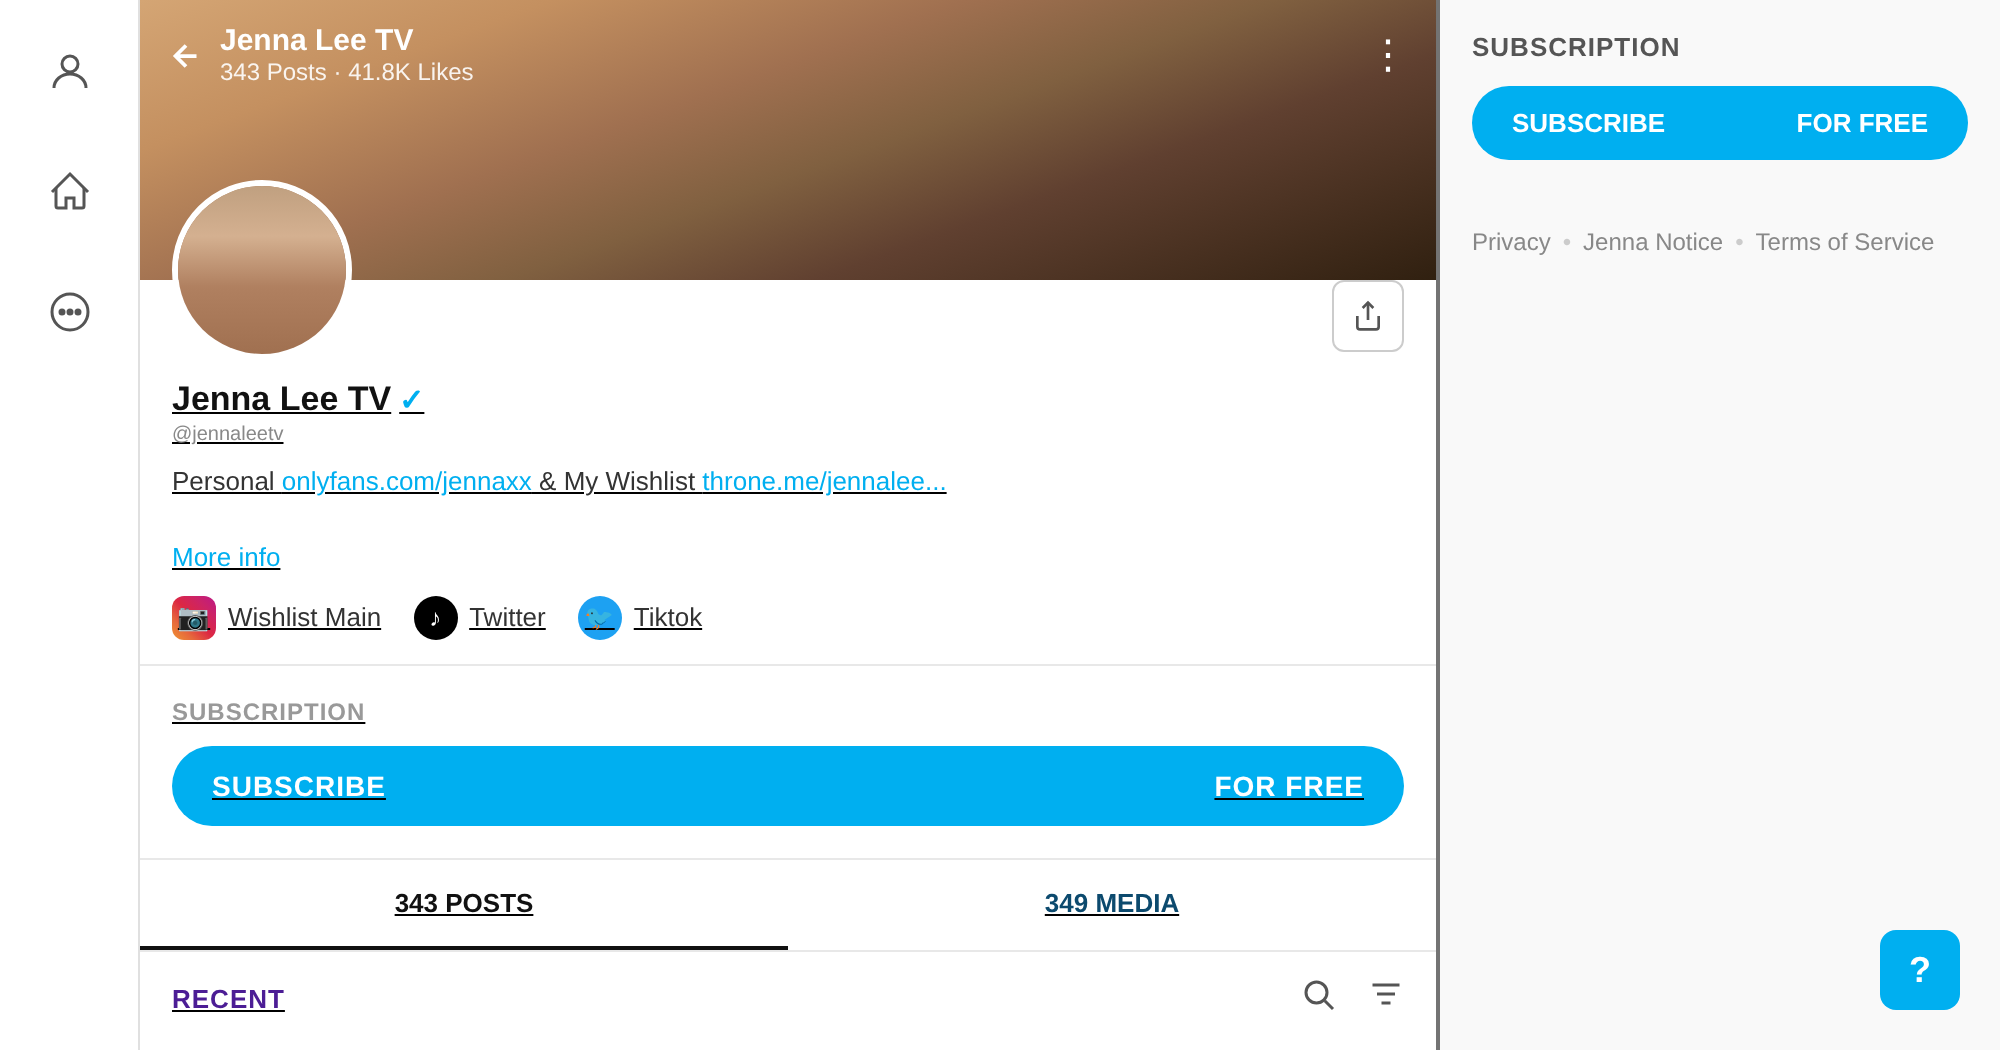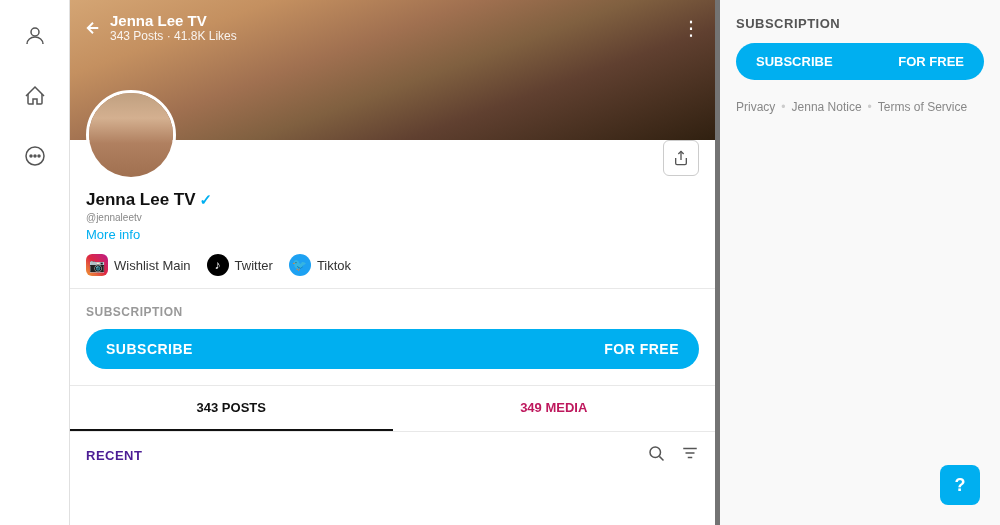--- a/index.html
+++ b/index.html
@@ -34,21 +34,22 @@
       border-radius: 50%;
       color: #555;
     }
     .sidebar-icon svg { width: 24px; height: 24px; }
 
     
     .main-content {
       flex: 1;
       background: #fff;
       overflow-y: auto;
-      border-right: 5px solid #737373;
+      border-right: 2px solid #737373;
+      text-decoration: underline;
     }
 
     
     .banner {
       width: 100%;
       height: 140px;
       background: linear-gradient(135deg, #c8a882 0%, #d4b896 30%, #b08060 60%, #8a6040 100%);
       position: relative;
       overflow: hidden;
     }
@@ -157,21 +158,21 @@
     }
     .bio-link {
       color: #00aff0;
       text-decoration: none;
     }
     .more-info-link {
       color: #00aff0;
       font-size: 13px;
       cursor: pointer;
       display: block;
-      margin-top: 4px;
+      margin-top: 20px;
     }
 
     
     .social-links {
       display: flex;
       gap: 16px;
       padding: 12px 16px;
       flex-wrap: wrap;
     }
     .social-item {
@@ -249,21 +250,21 @@
     .tabs-section {
       border-top: 1px solid #e8e8e8;
       display: flex;
     }
     .tab {
       flex: 1;
       padding: 14px;
       text-align: center;
       font-size: 13px;
       font-weight: 600;
-      color: #be185d;
+      color: #0c4a6e;
       cursor: pointer;
       border-bottom: 2px solid transparent;
     }
     .tab.active {
       color: #111;
       border-bottom: 2px solid #111;
     }
 
     
     .recent-section {
@@ -314,21 +315,21 @@
       display: flex;
       justify-content: space-between;
       align-items: center;
     }
 
     .footer-links {
       display: flex;
       gap: 6px;
       align-items: center;
       flex-wrap: wrap;
-      margin-top: 8px;
+      margin-top: 22px;
     }
     .footer-link {
       font-size: 12px;
       color: #888;
       cursor: pointer;
       text-decoration: none;
     }
     .footer-dot {
       color: #ccc;
       font-size: 12px;
@@ -419,20 +420,23 @@
       </svg>
     </div>
   </div>
 
   <div class="profile-info">
     <div class="profile-name">
       <span>Jenna Lee TV</span>
       <span class="verified-icon">✓</span>
     </div>
     <div class="profile-handle">@jennaleetv</div>
+    <div class="profile-bio">
+      <span>Personal </span><a class="bio-link" href="#">onlyfans.com/jennaxx</a><span> &amp; My Wishlist </span><a class="bio-link" href="#">throne.me/jennalee...</a>
+    </div>
     <a class="more-info-link">More info</a>
   </div>
 
   <div class="social-links">
     <div class="social-item">
       <div class="social-icon-instagram">📷</div>
       <span>Wishlist Main</span>
     </div>
     <div class="social-item">
       <div class="social-icon-tiktok">♪</div>

